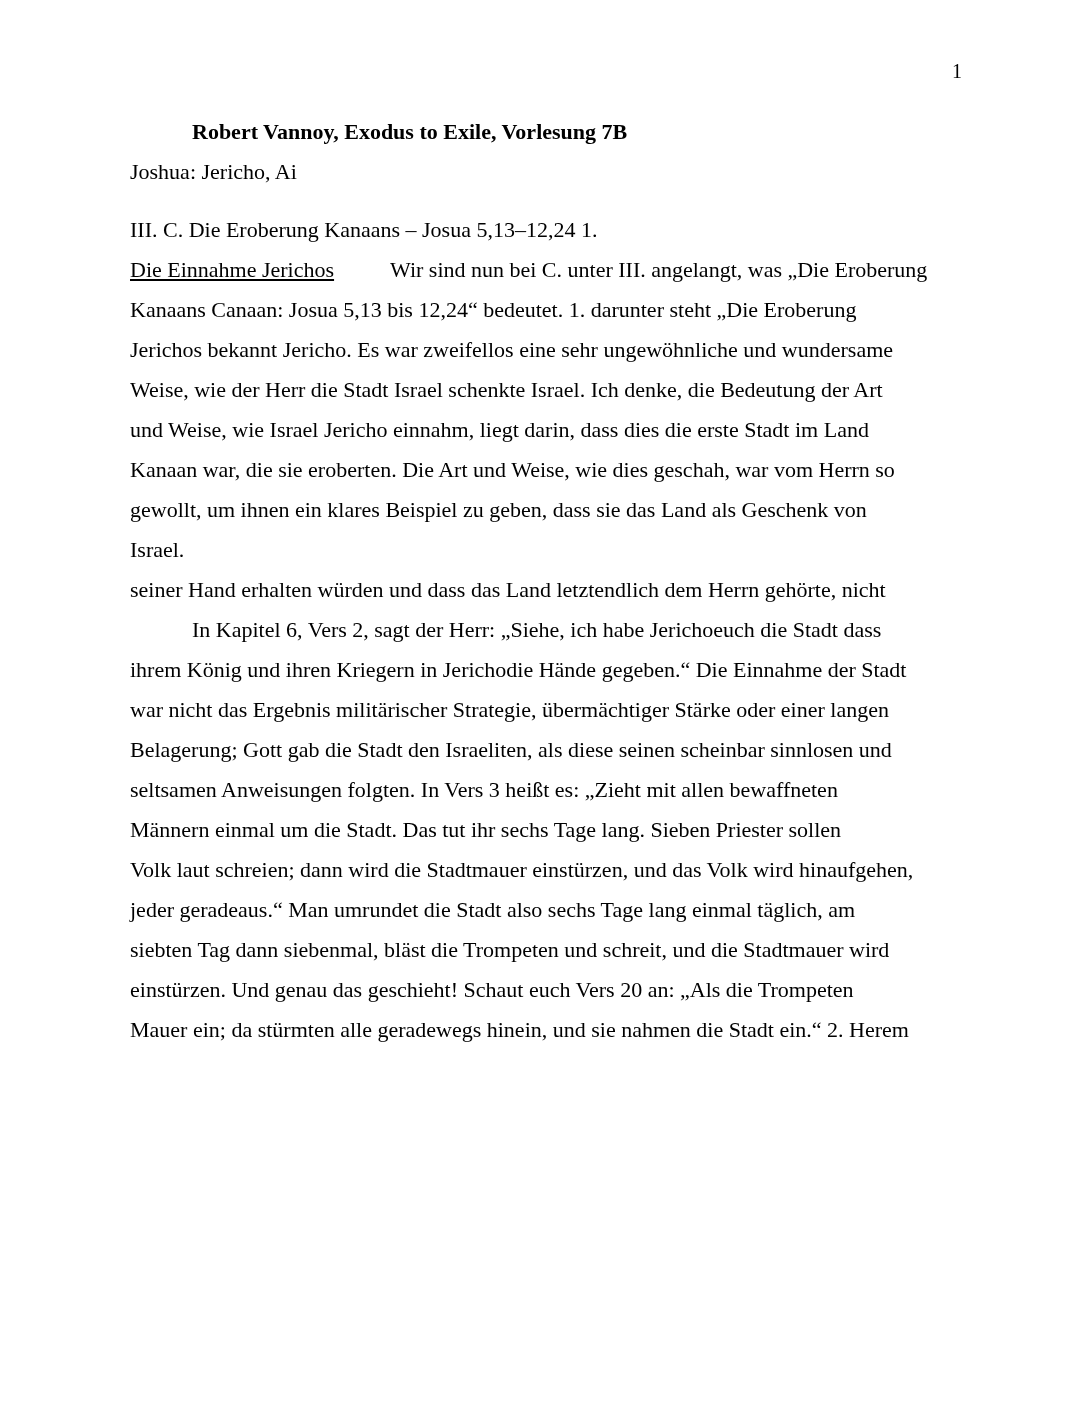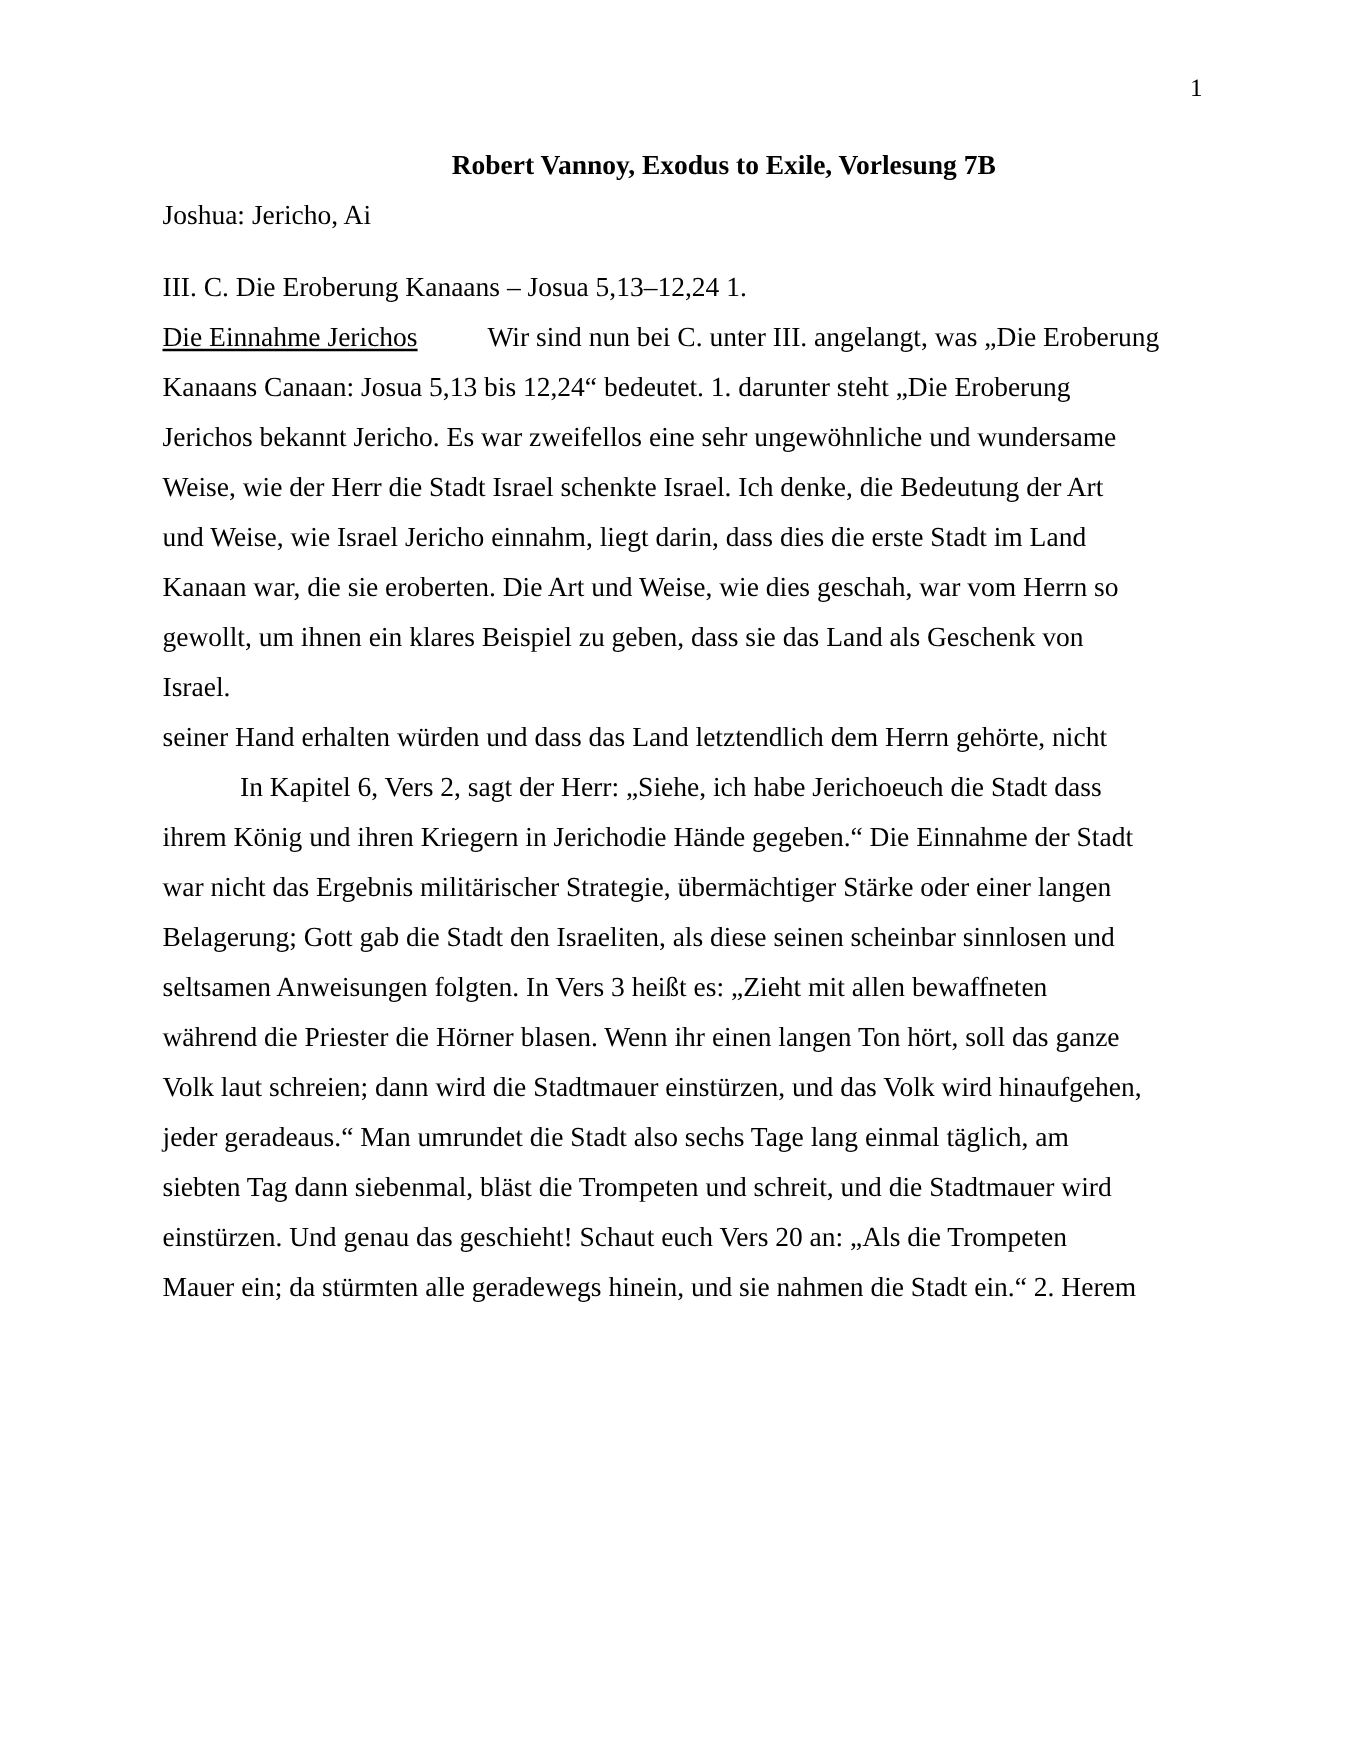--- a/index.html
+++ b/index.html
@@ -33,21 +33,20 @@
     font-size: 22px;
     line-height: 40px;
   }
   .line {
     height: 40px;
     white-space: nowrap;
   }
   .title-line {
     font-weight: bold;
     padding-left: 62px;
-    text-align: center;
   }
   .blank-spacer {
     height: 18px;
   }
   .runin-label {
     display: inline-block;
     min-width: 260px;
     text-decoration: underline;
   }
   .first-line-indent {
@@ -84,21 +83,21 @@
       <div class="line">Israel.</div>
       <div class="line">seiner Hand erhalten würden und dass das Land letztendlich dem Herrn gehörte, nicht</div>
     </div>
 
     <div>
       <div class="line first-line-indent">In Kapitel 6, Vers 2, sagt der Herr: „Siehe, ich habe Jerichoeuch die Stadt dass</div>
       <div class="line">ihrem König und ihren Kriegern in Jerichodie Hände gegeben.“ Die Einnahme der Stadt</div>
       <div class="line">war nicht das Ergebnis militärischer Strategie, übermächtiger Stärke oder einer langen</div>
       <div class="line">Belagerung; Gott gab die Stadt den Israeliten, als diese seinen scheinbar sinnlosen und</div>
       <div class="line">seltsamen Anweisungen folgten. In Vers 3 heißt es: „Zieht mit allen bewaffneten</div>
-      <div class="line">während die Priester die Hörner blasen. Wenn ihr einen langen Ton hört, soll das ganze</div>
+      <div class="line">Männern einmal um die Stadt. Das tut ihr sechs Tage lang. Sieben Priester sollen</div>
       <div class="line">Volk laut schreien; dann wird die Stadtmauer einstürzen, und das Volk wird hinaufgehen,</div>
       <div class="line">jeder geradeaus.“ Man umrundet die Stadt also sechs Tage lang einmal täglich, am</div>
       <div class="line">siebten Tag dann siebenmal, bläst die Trompeten und schreit, und die Stadtmauer wird</div>
       <div class="line">einstürzen. Und genau das geschieht! Schaut euch Vers 20 an: „Als die Trompeten</div>
       <div class="line">Mauer ein; da stürmten alle geradewegs hinein, und sie nahmen die Stadt ein.“ 2. Herem</div>
     </div>
 
   </div>
 </div>
 

